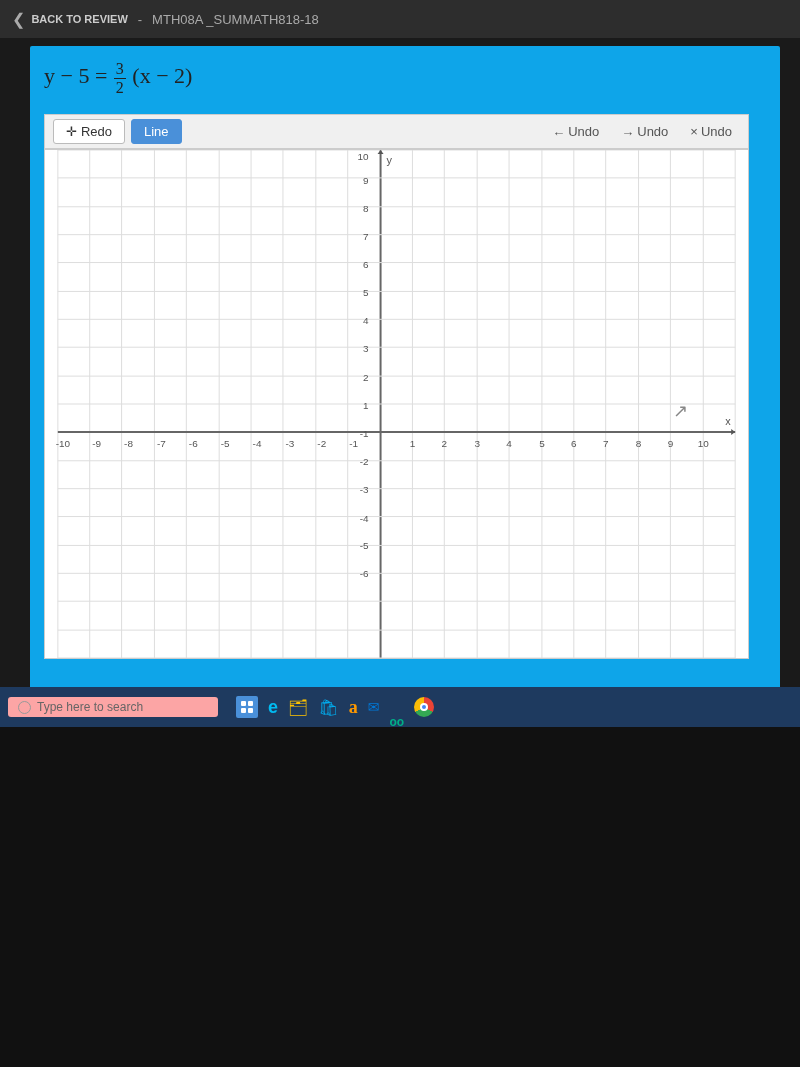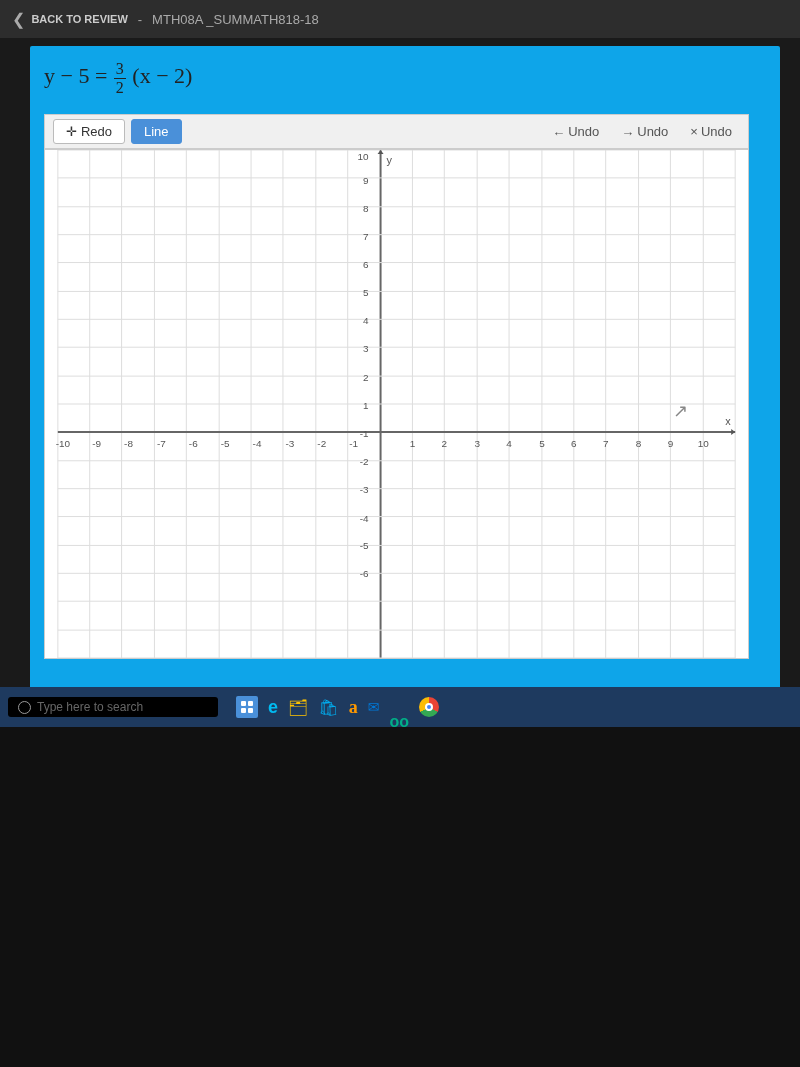--- a/index.html
+++ b/index.html
@@ -296,40 +296,40 @@
       <text x="312" y="10" font-size="10" fill="#555" font-family="Arial" text-anchor="end">10</text>
     </svg>
 
     
     <div style="position:absolute; right:60px; top:250px; font-size:18px; color:#555; opacity:0.7;">↗</div>
   </div>
 
 </div>
 
 <div id="taskbar" style="position:absolute; bottom:340px; left:0; right:0; height:40px; background:#1e3a5f; display:flex; align-items:center; padding:0 8px; gap:10px; z-index:10;">
-  <div style="display:flex;align-items:center;background:#000000;border-radius:3px;padding:3px 10px;gap:6px;width:210px;">
+  <div style="display:flex;align-items:center;background:#fca5a5;border-radius:3px;padding:3px 10px;gap:6px;width:210px;">
     <span style="width:13px;height:13px;border:1.5px solid #999;border-radius:50%;display:inline-block;"></span>
     <span style="font-size:12px;color:#666;">Type here to search</span>
   </div>
 
   <div style="display:flex;align-items:center;gap:10px;margin-left:8px;">
     <div style="width:22px;height:22px;background:#4a90d9;border-radius:2px;display:flex;align-items:center;justify-content:center;">
       <svg width="14" height="14" viewBox="0 0 14 14">
           <rect x="1" y="1" width="5" height="5" fill="white" rx="1"></rect>
           <rect x="8" y="1" width="5" height="5" fill="white" rx="1"></rect>
           <rect x="1" y="8" width="5" height="5" fill="white" rx="1"></rect>
           <rect x="8" y="8" width="5" height="5" fill="white" rx="1"></rect>
         </svg>
     </div>
     <div style="color:#00bcf2;font-size:18px;font-weight:bold;">e</div>
     <div style="color:#ffc300;font-size:16px;">🗂</div>
     <div style="color:#00adef;font-size:16px;">🛍</div>
     <div style="color:#ff9900;font-size:18px;font-weight:bold;font-family:serif;">a</div>
     <div style="color:#0078d7;font-size:14px;">✉</div>
-    <div style="color:#00af87;font-size:16px;font-weight:bold;margin-top:30px;">oo</div>
+    <div style="color:#00af87;font-size:12px;font-weight:bold;margin-top:30px;">oo</div>
     <div style="width:20px;height:20px;border-radius:50%;background:conic-gradient(#ea4335 0deg 120deg, #34a853 120deg 240deg, #fbbc05 240deg 360deg);position:relative;">
       <div style="position:absolute;top:50%;left:50%;transform:translate(-50%,-50%);width:8px;height:8px;background:#4285f4;border-radius:50%;border:2px solid white;"></div>
     </div>
   </div>
 </div>
 
 <div style="position:absolute;bottom:260px;right:120px;color:#666;font-size:24px;font-style:italic;font-weight:bold;font-family:serif;">hp</div>
 
 <div id="keyboard-area" style="position:absolute;bottom:0;left:0;right:0;height:340px;background:#111;"></div>
 

